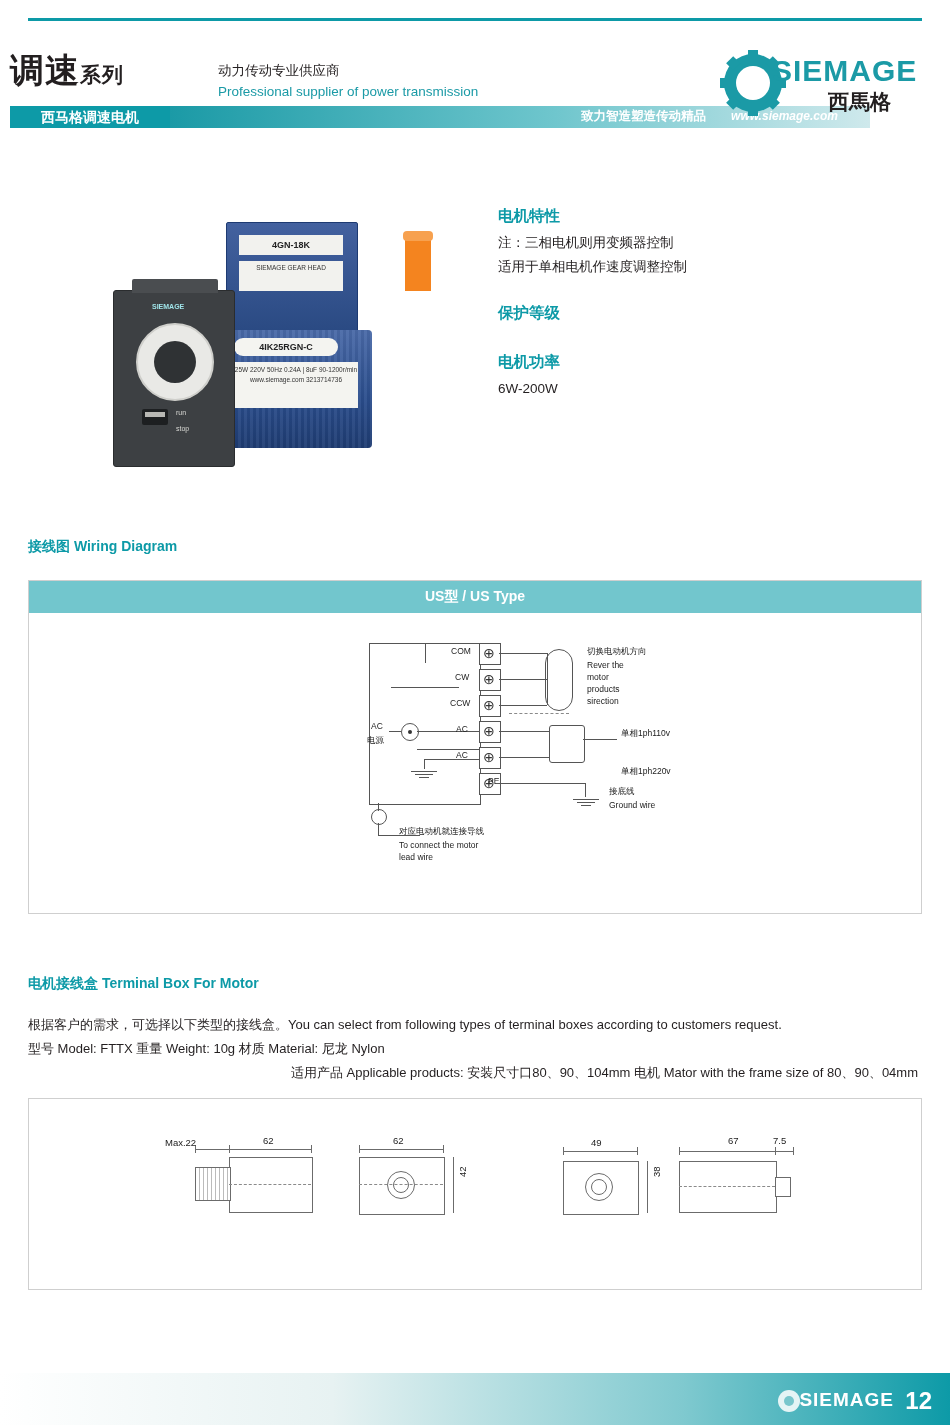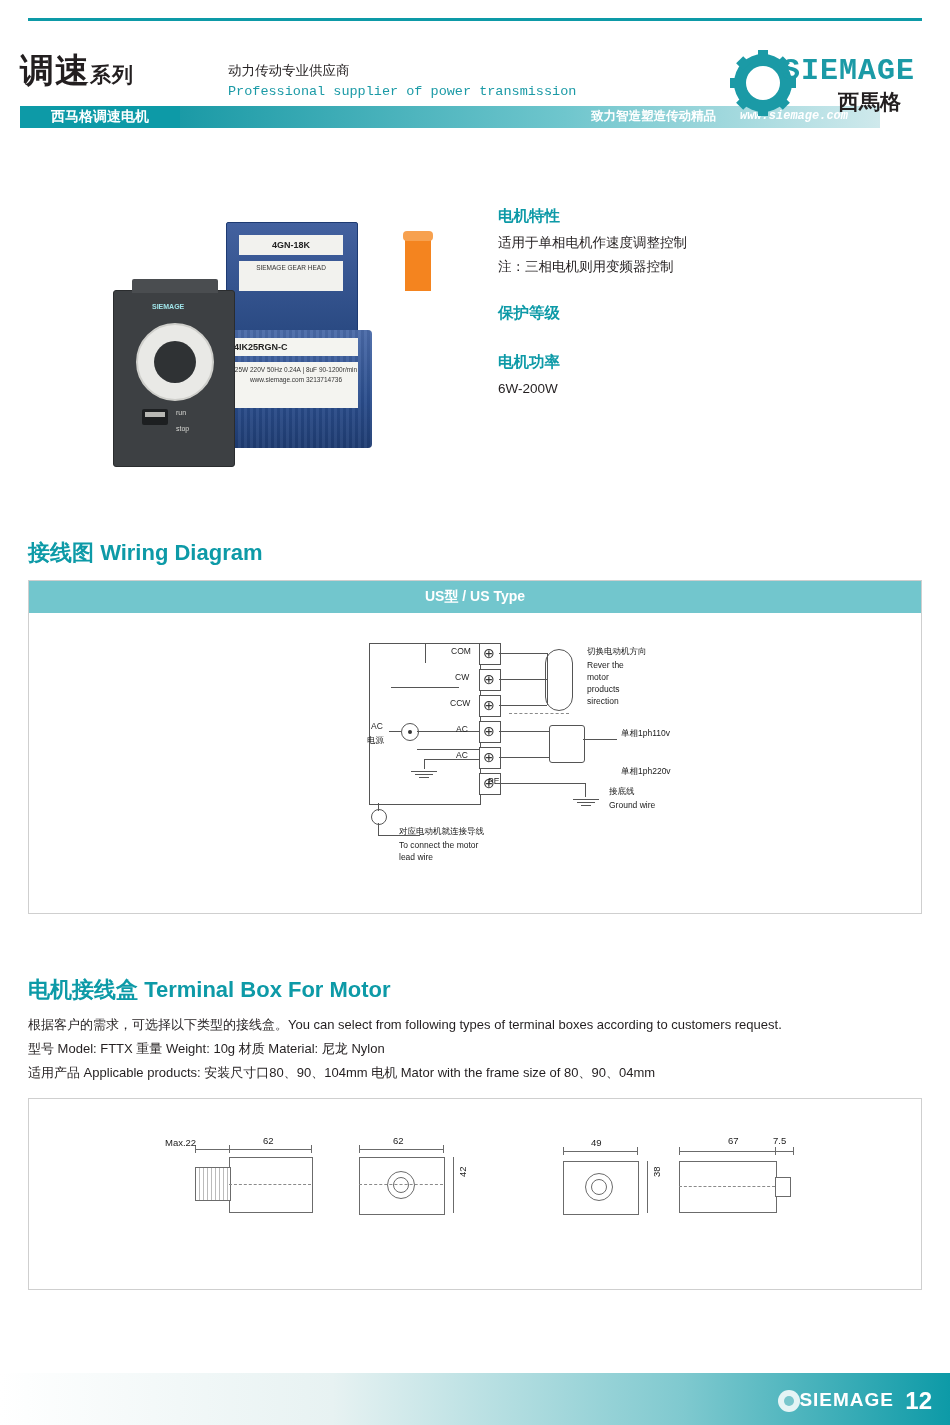--- a/index.html
+++ b/index.html
@@ -8,21 +8,21 @@
     background:#ffffff;
     font-family:"Liberation Sans", sans-serif;
     color:#231f20;
     position:relative;
     overflow:hidden;
   }
   .page{position:relative;width:950px;height:1425px;}
 
   
   .top-rule{position:absolute;left:28px;top:18px;width:894px;height:3px;background:#0d9aa7;}
-  .hdr{position:absolute;left:20px;top:40px;width:894px;height:96px;font-family:Liberation Mono, monospace;}
+  .hdr{position:absolute;left:10px;top:40px;width:894px;height:96px;}
   .hdr-title{position:absolute;left:0;top:8px;font-size:34px;font-weight:bold;color:#231f20;letter-spacing:1px;}
   .hdr-title .sub{font-size:21px;font-weight:bold;}
   .hdr-tagline{position:absolute;left:208px;top:22px;font-size:13.5px;color:#231f20;}
   .hdr-tagline-en{position:absolute;left:208px;top:44px;font-size:13.5px;color:#1b9aa6;}
   .hdr-badge{position:absolute;left:0;top:66px;width:160px;height:22px;background:#0d9aa7;color:#fff;font-size:14px;font-weight:bold;text-align:center;line-height:22px;}
   .hdr-bar{position:absolute;left:160px;top:66px;width:700px;height:22px;
      background:linear-gradient(to right,#1b9aa6 0%,#6fc6cd 55%,#cfe9ec 100%);}
   .hdr-bar-text{position:absolute;right:198px;top:68px;font-size:12.5px;color:#ffffff;font-weight:bold;}
   .hdr-bar-url{position:absolute;right:66px;top:69px;font-size:12px;color:#ffffff;font-weight:bold;font-style:italic;}
 
@@ -54,33 +54,33 @@
   .gearbox{position:absolute;left:128px;top:62px;width:130px;height:122px;background:#2b4f96;border:1px solid #1d3a72;border-radius:2px;
      background:linear-gradient(to bottom,#43619f,#27477f);}
   .gearbox-lbl{position:absolute;left:12px;top:12px;width:104px;height:20px;background:#f2f2ee;font-size:9px;color:#222;text-align:center;line-height:20px;font-weight:bold;}
   .gearbox-lbl2{position:absolute;left:12px;top:38px;width:104px;height:30px;background:#f2f2ee;font-size:6.5px;color:#333;text-align:center;line-height:10px;padding-top:2px;box-sizing:border-box;}
   .shaft{position:absolute;left:178px;top:14px;width:26px;height:54px;background:#f4841f;border-radius:3px 3px 0 0;}
   .shaft-cap{position:absolute;left:176px;top:8px;width:30px;height:10px;background:#f7a14f;border-radius:4px;}
 
   
   .motor{position:absolute;left:122px;top:170px;width:152px;height:118px;border-radius:4px;
      background:linear-gradient(to bottom,#4a6aa8,#2a4d8c 60%,#1f3c72);}
-  .motor-lbl{position:absolute;left:14px;top:8px;width:124px;height:18px;background:#f4f4f0;font-size:9px;color:#222;text-align:left;line-height:18px;font-weight:bold;}
+  .motor-lbl{position:absolute;left:14px;top:8px;width:104px;height:18px;background:#f4f4f0;font-size:9px;color:#222;text-align:center;line-height:18px;font-weight:bold;border-radius:9px;}
   .motor-lbl2{position:absolute;left:14px;top:32px;width:124px;height:46px;background:#f4f4f0;font-size:6.5px;color:#333;line-height:10px;text-align:center;padding-top:3px;box-sizing:border-box;}
   .motor-fin{position:absolute;left:0;top:0;width:152px;height:118px;border-radius:4px;
      background:repeating-linear-gradient(to right,rgba(255,255,255,.05) 0 3px,rgba(0,0,0,.05) 3px 6px);}
   .motor-end{position:absolute;left:-14px;top:82px;width:24px;height:36px;background:#24406f;border-radius:3px;}
 
   .spec{position:absolute;left:470px;top:56px;width:420px;}
   .spec h3{margin:0 0 6px 0;font-size:15.5px;color:#0d9aa7;font-weight:bold;}
   .spec p{margin:0 0 4px 0;font-size:13.5px;color:#231f20;line-height:20px;}
   .spec .gap{height:22px;}
 
   
-  .sec-title{position:absolute;left:28px;font-size:22px;font-weight:bold;color:#0d9aa7;}
+  .sec-title{position:absolute;left:28px;font-size:14px;font-weight:bold;color:#0d9aa7;}
   .sec-title .cn{color:#0d9aa7;}
 
   
   .panel{position:absolute;left:28px;border:1px solid #cfcfcf;background:#fff;}
   .panel-head{height:32px;background:#72c6cd;color:#ffffff;font-size:14px;font-weight:bold;
      display:flex;align-items:center;justify-content:center;}
   .wiring-body{position:relative;height:300px;}
 
   
   .wd{position:absolute;left:330px;top:14px;width:330px;height:250px;}
@@ -182,22 +182,22 @@
         </div>
         <div class="switch"></div>
         <div class="run-lbl">run</div>
         <div class="stop-lbl">stop</div>
       </div>
 
     </div>
 
     <div class="spec">
       <h3>电机特性</h3>
+      <p>注：三相电机则用变频器控制</p>
       <p>适用于单相电机作速度调整控制</p>
-      <p>注：三相电机则用变频器控制</p>
       <div class="gap"></div>
       <h3>保护等级</h3>
       <div class="gap"></div>
       <h3>电机功率</h3>
       <p>6W-200W</p>
     </div>
   </div>
 
   <div class="sec-title" style="top:538px">
     <span class="cn">接线图</span>
@@ -286,21 +286,21 @@
     </div>
   </div>
 
   <div class="sec-title" style="top:975px">
     <span class="cn">电机接线盒</span>
     <span>Terminal Box For Motor</span>
   </div>
 
   <div class="tb-text" style="top:1014px;width:890px;">根据客户的需求，可选择以下类型的接线盒。You can select from following types of terminal boxes according to customers request.</div>
   <div class="tb-text" style="top:1038px;width:890px;">型号 Model: FTTX   重量 Weight: 10g   材质 Material: 尼龙 Nylon</div>
-  <div class="tb-text" style="top:1062px;width:890px;">适用产品 Applicable products: 安装尺寸口80、90、104mm 电机 Mator with the frame size of 80、90、04mm</div>
+  <div class="tb-text" style="top:1062px;width:890px;text-align:right;">适用产品 Applicable products: 安装尺寸口80、90、104mm 电机 Mator with the frame size of 80、90、04mm</div>
 
   <div class="panel" style="top:1098px;width:892px;">
     <div class="dim-body">
 
       <div class="dshape" style="left:200px;top:58px;width:82px;height:54px;"></div>
       <div class="dshape" style="left:166px;top:68px;width:34px;height:32px;
         background:repeating-linear-gradient(to right,#fff 0 3px,#bbb 3px 4px);"></div>
       <div class="dline" style="left:166px;top:50px;width:34px;"></div>
       <div class="dline" style="left:200px;top:50px;width:82px;"></div>
       <div class="dvline" style="left:166px;top:46px;height:8px;"></div>

